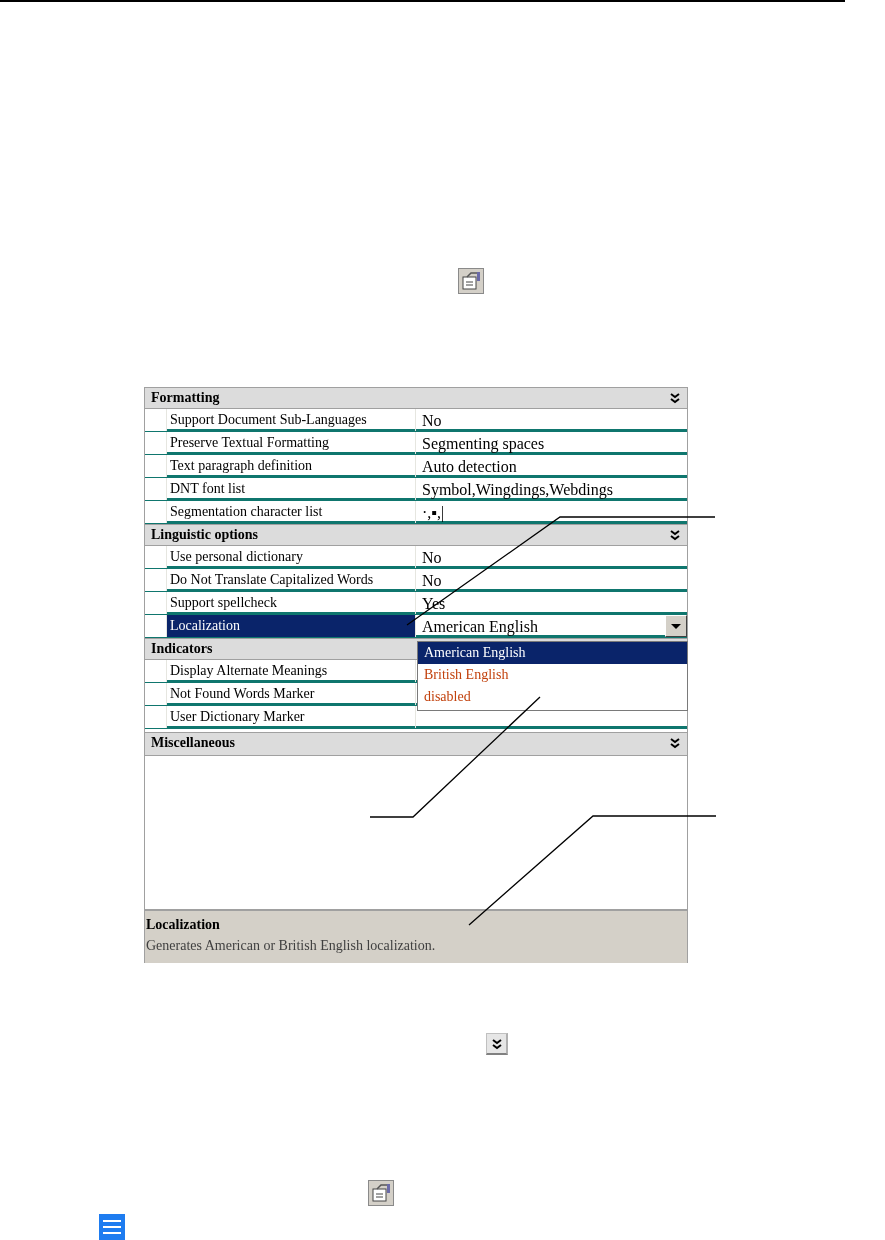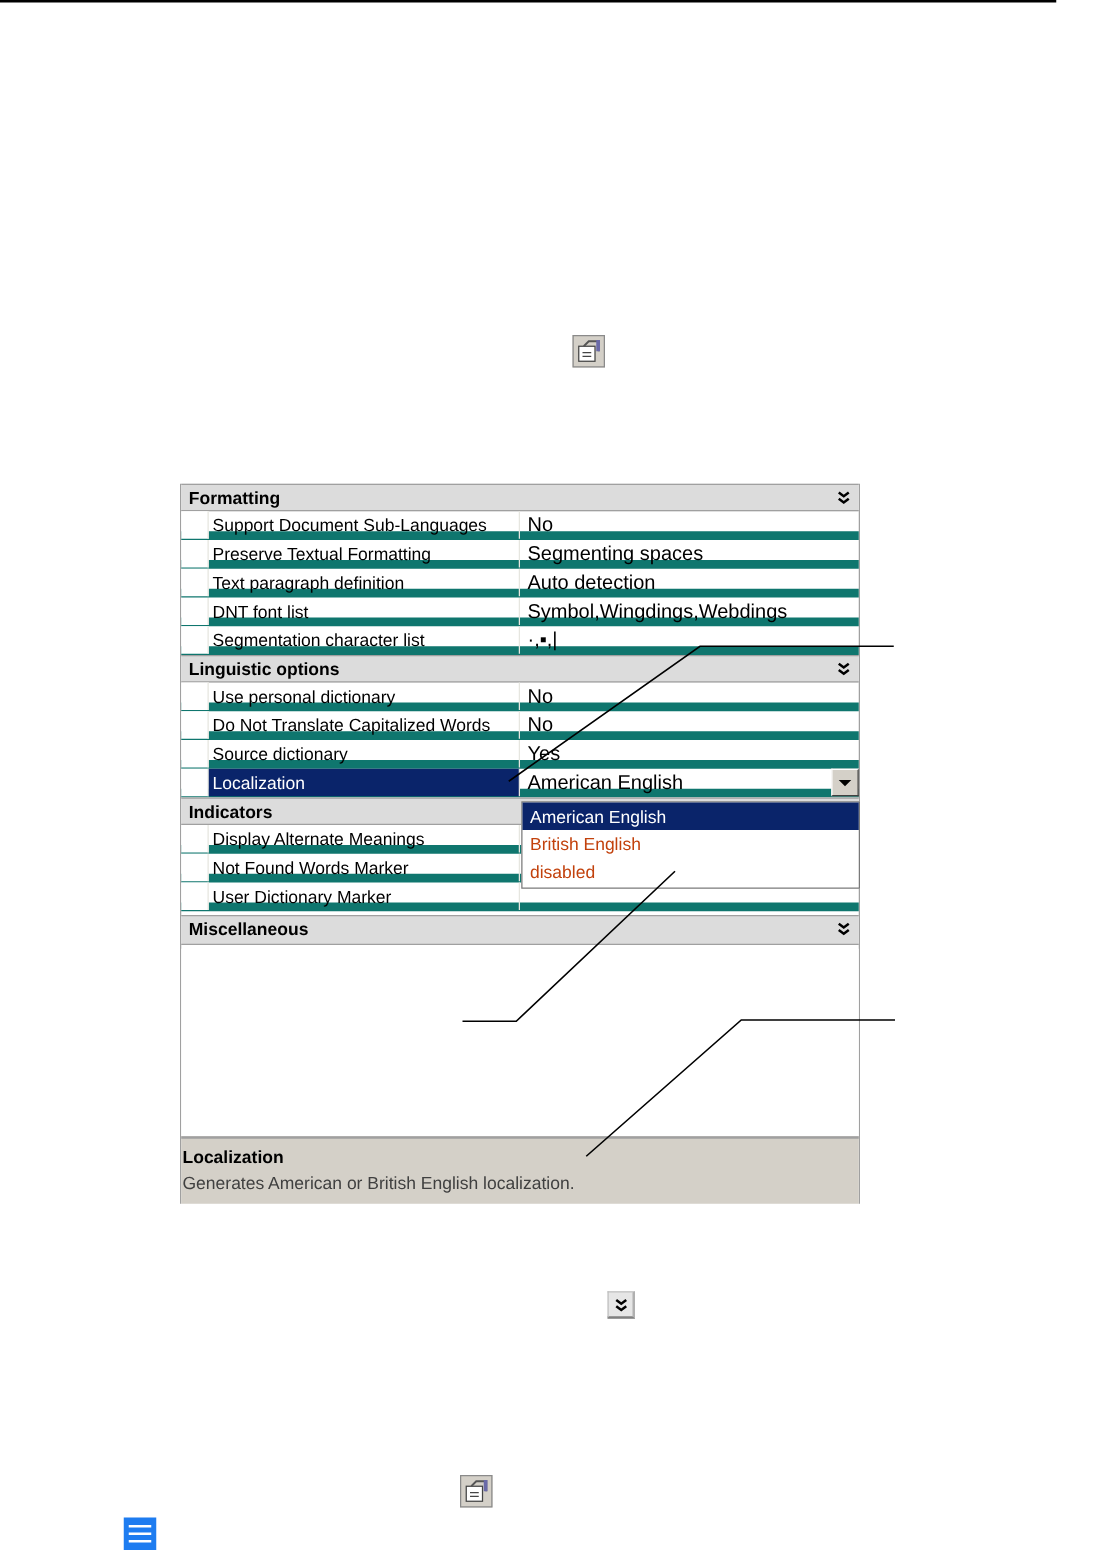--- a/index.html
+++ b/index.html
@@ -2,25 +2,25 @@
 <html><head>
 <meta charset="utf-8">
 <style>
   html, body { margin:0; padding:0; background:#ffffff; }
   body { width:885px; height:1240px; position:relative; overflow:hidden; font-family:"Liberation Sans", sans-serif; }
   .top-rule { position:absolute; left:0; top:0; width:845px; height:2px; background:#000; }
 
   .toolbar-icon { position:absolute; width:26px; height:26px; box-sizing:border-box; background:#d4d0c8; border:1px solid #8a8a8a; }
   .toolbar-icon svg { display:block; }
 
-  .panel { position:absolute; left:144px; top:387px; width:544px; height:576px; box-sizing:border-box; background:#fff; border-left:1px solid #a0a0a0; border-right:1px solid #a0a0a0; }
+  .panel { position:absolute; left:144px; top:387px; width:544px; height:576px; box-sizing:border-box; background:#fff; border-left:1px solid #a0a0a0; border-right:1px solid #a0a0a0;font-family:Liberation Serif, serif; }
   .cat { position:absolute; left:0; width:542px; height:22px; background:#dcdcdc; border-top:1px solid #a0a0a0; border-bottom:1px solid #a0a0a0; box-sizing:border-box; }
   .cat .cat-label { position:absolute; left:6px; top:2px; font-weight:bold; font-size:14px; color:#000; }
   .cat .cat-toggle { position:absolute; right:5px; top:1px; width:14px; height:18px; }
-  .row { position:absolute; left:0; width:542px; height:23px; box-sizing:border-box; border-bottom:7px solid #0f766e; }
+  .row { position:absolute; left:0; width:542px; height:23px; box-sizing:border-box; border-bottom:3px solid #0f766e; }
   .row .gutter { position:absolute; left:0; top:0; width:21px; height:22px; background:#fff; border-right:1px solid #e6e6e0; }
   .row .pname { position:absolute; left:22px; top:0; width:249px; height:22px; box-sizing:border-box; padding:3px 0 0 3px; font-size:14px; color:#000; border-right:1px solid #e6e6e0; white-space:nowrap; overflow:hidden; }
   .row .pval { position:absolute; left:272px; top:0; width:270px; height:22px; box-sizing:border-box; padding:3px 0 0 5px; font-size:16px; color:#000; white-space:nowrap; }
   .row.selected .pname { background:#0a246a; color:#fff; }
   .combo-btn { position:absolute; right:0; top:0; width:22px; height:22px; background:#d4d0c8; border:1px solid #fff; border-right-color:#404040; border-bottom-color:#404040; box-sizing:border-box; }
   .combo-btn::after { content:""; position:absolute; left:5px; top:8px; border-left:5px solid transparent; border-right:5px solid transparent; border-top:5px solid #000; }
 
   .dropdown { position:absolute; left:272px; top:254px; width:271px; height:70px; background:#fff; border:1px solid #7a7a7a; box-sizing:border-box; z-index:5; }
   .dd-item { height:22px; padding:3px 0 0 6px; box-sizing:border-box; font-size:14px; color:#c2410c; }
   .dd-item.active { background:#0a246a; color:#fff; }
@@ -96,21 +96,21 @@
     <div class="pname">Use personal dictionary</div>
     <div class="pval">No</div>
   </div>
   <div class="row" style="top:182px;">
     <div class="gutter"></div>
     <div class="pname">Do Not Translate Capitalized Words</div>
     <div class="pval">No</div>
   </div>
   <div class="row" style="top:205px;">
     <div class="gutter"></div>
-    <div class="pname">Source dictionary</div>
+    <div class="pname">Support spellcheck</div>
     <div class="pval">Yes</div>
   </div>
   <div class="row selected" style="top:228px;">
     <div class="gutter"></div>
     <div class="pname">Localization</div>
     <div class="pval">
       <span>American English</span>
       <div class="combo-btn"></div>
     </div>
   </div>

